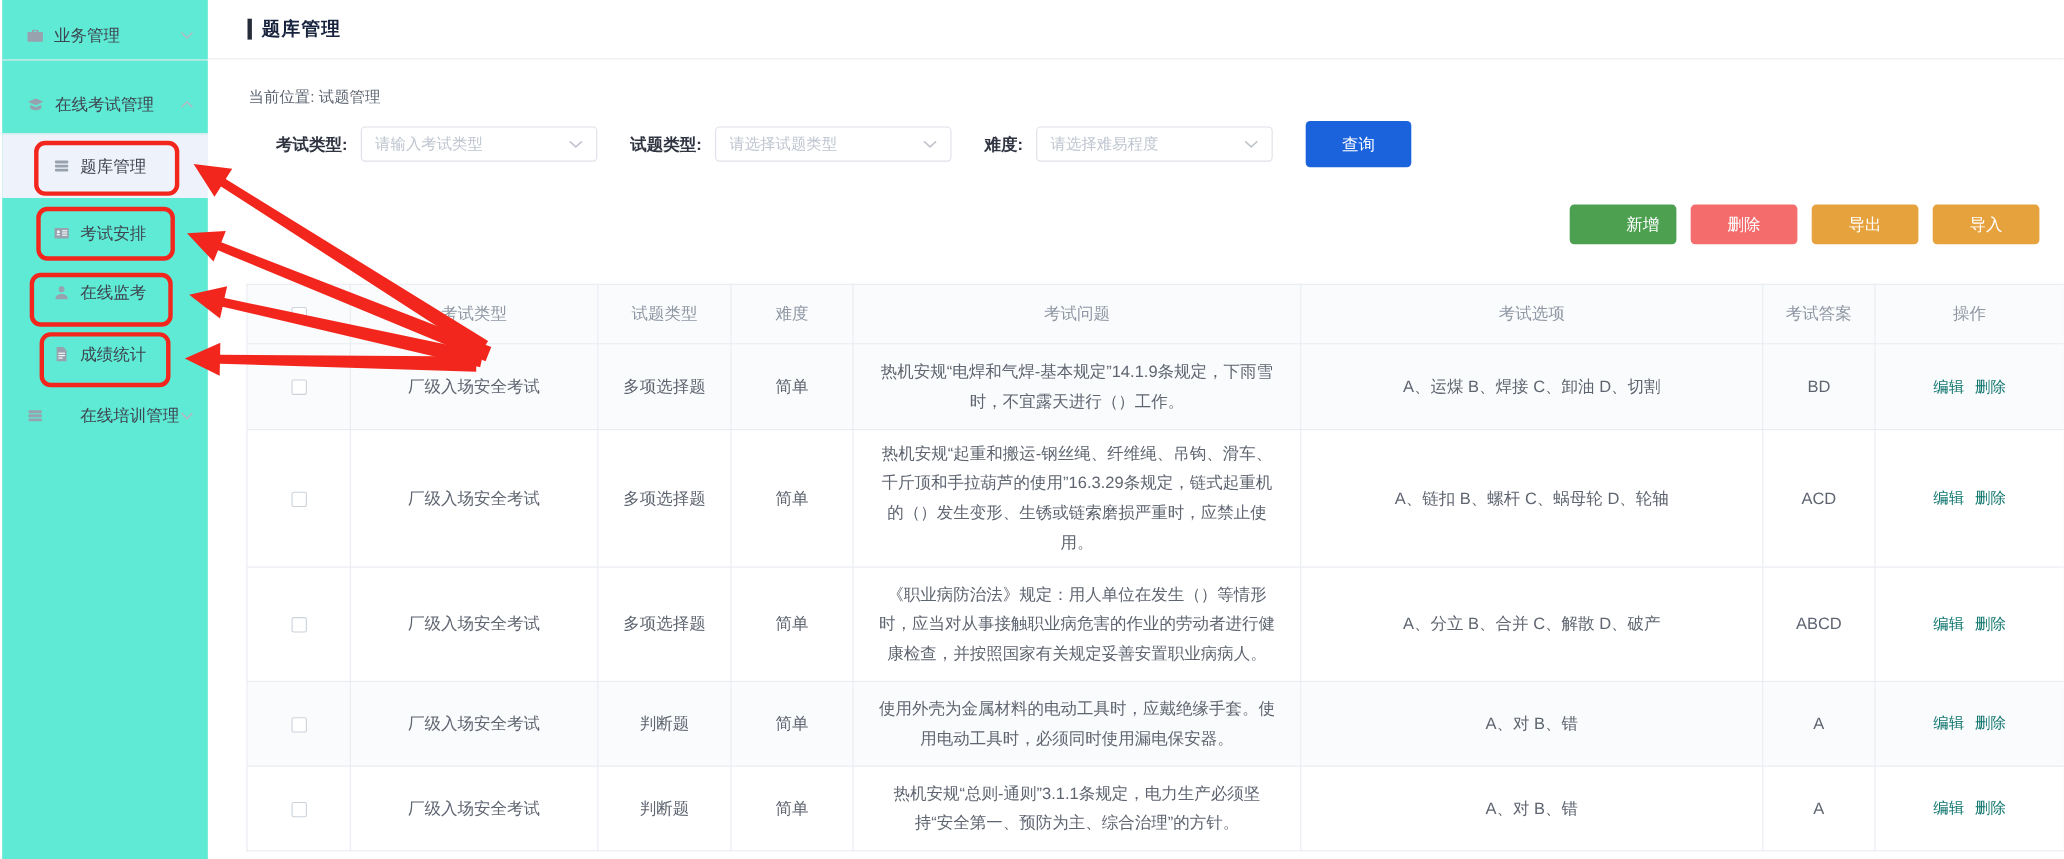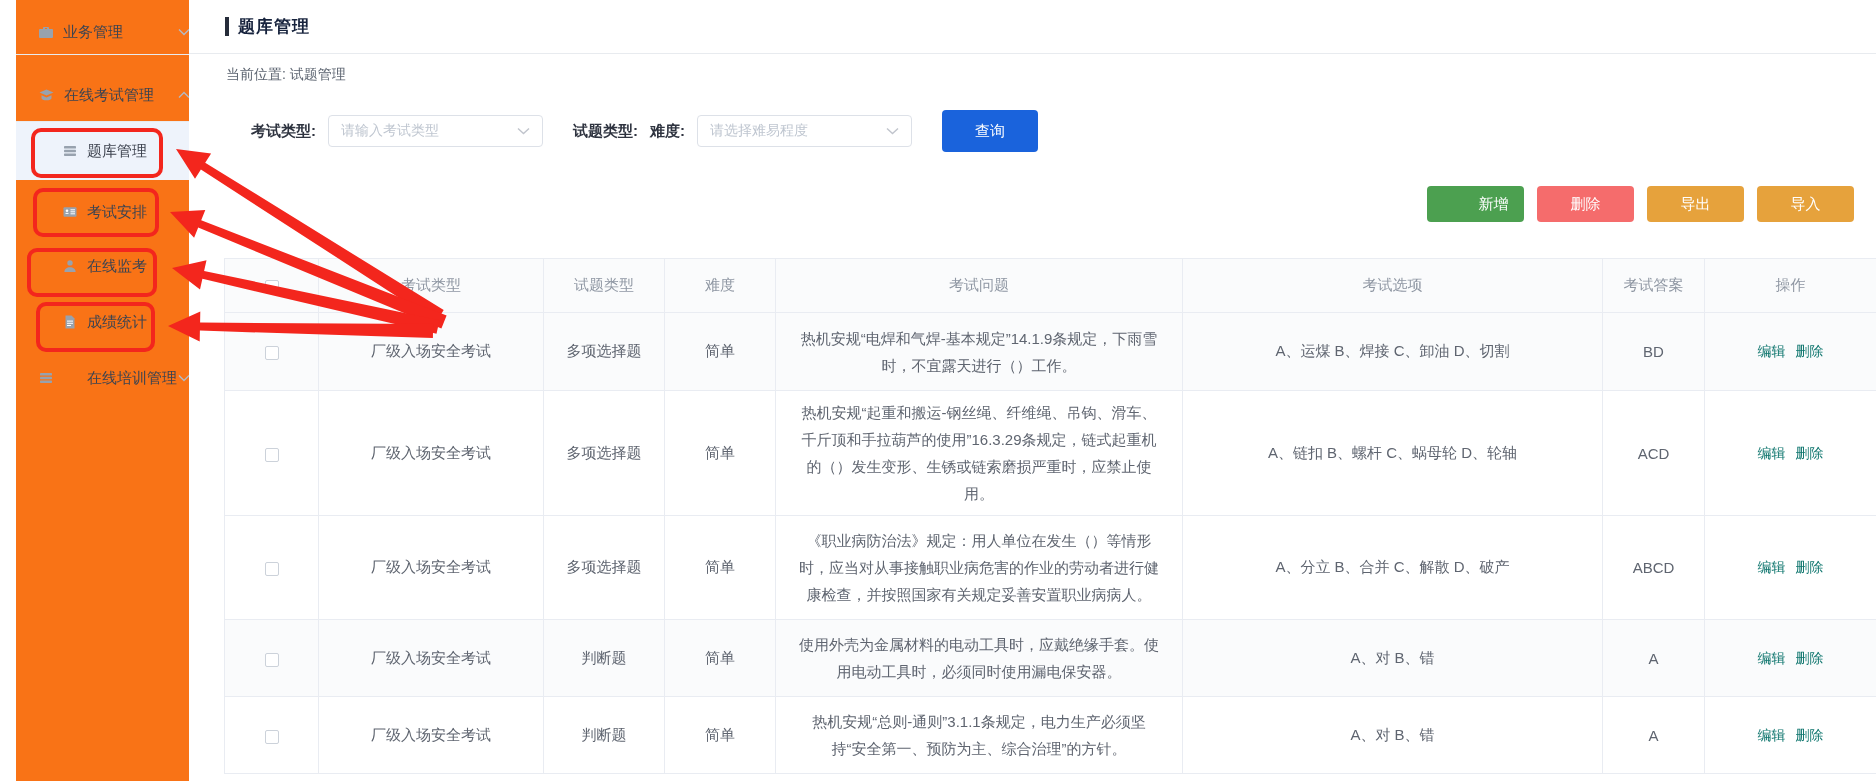--- a/index.html
+++ b/index.html
@@ -1,22 +1,22 @@
 <!DOCTYPE html>
 <html><head>
 <meta charset="utf-8">
 <style>
   * { margin:0; padding:0; box-sizing:border-box; }
   html,body { width:1876px; height:781px; background:#fff; overflow:hidden;
     font-family:"Liberation Sans","DejaVu Sans",sans-serif; }
   .stage { position:relative; width:1876px; height:781px; background:#fff; }
 
   
-  .sidebar { position:absolute; left:16px; top:0; width:188px; height:781px;
-    background:#f97316; border-right:1px solid #e4e7ec; }
+  .sidebar { position:absolute; left:2px; top:0; width:188px; height:781px;
+    background:#5eead4; border-right:1px solid #e4e7ec; }
   .sb-item { position:absolute; left:0; width:188px; display:flex; align-items:center;
     color:#3e4450; font-size:15px; cursor:pointer; }
   .sb-item .txt { margin-left:9px; white-space:nowrap; }
   .sb-item svg.ic { flex:0 0 auto; }
   .lvl1 { padding-left:22px; }
   .lvl2 { padding-left:46px; }
   .si-0 { top:10px;  height:44px; }
   .si-1 { top:72px;  height:46px; }
   .si-2 { top:122px; height:58px; background:#eef3fb; }
   .si-3 { top:188px; height:48px; }
@@ -37,21 +37,21 @@
   #arrow-layer { position:absolute; left:0; top:0; width:1876px; height:781px;
     pointer-events:none; z-index:41; }
 
   
   .main { position:absolute; left:189px; top:0; width:1687px; height:781px; background:#fff; }
   .page-title-row { position:absolute; left:36px; top:15px; display:flex; align-items:center; }
   .title-bar { width:4px; height:19px; background:#262c3a; margin-right:9px; }
   .page-title { font-size:17px; font-weight:bold; color:#17233d; letter-spacing:1px; }
   .main-divider { position:absolute; left:0; top:53px; width:1687px; height:0;
     border-top:1px solid #e8ebef; }
-  .breadcrumb { position:absolute; left:37px; top:66px; font-size:14px; color:#5c6470; }
+  .breadcrumb { position:absolute; left:37px; top:80px; font-size:14px; color:#5c6470; }
 
   .filter-row { position:absolute; left:49px; top:110px; height:42px;
     display:flex; align-items:center;margin-left:13px; }
   .flabel { font-size:15px; font-weight:600; color:#2f3440; margin-right:12px; white-space:nowrap; }
   .select { width:215px; height:32px; border:1px solid #dde1e8; border-radius:4px;
     background:#fff; display:flex; align-items:center; justify-content:space-between;
     padding:0 12px; margin-right:30px; cursor:pointer; }
   .select.last { margin-right:0; }
   .select .ph { font-size:14px; color:#bfc6d0; white-space:nowrap; overflow:hidden; }
   .search-btn { margin-left:30px; width:96px; height:42px; background:#1a63dc; color:#fff;
@@ -194,20 +194,26 @@
 
     <div class="filter-row">
       <span class="flabel">考试类型:</span>
       <div class="select">
         <span class="ph">请输入考试类型</span>
         <svg width="13" height="8" viewBox="0 0 13 8">
             <polyline points="1,1.5 6.5,6.5 12,1.5" fill="none" stroke="#c0c4cc" stroke-width="1.4"></polyline>
           </svg>
       </div>
       <span class="flabel">试题类型:</span>
+      <div class="select">
+        <span class="ph">请选择试题类型</span>
+        <svg width="13" height="8" viewBox="0 0 13 8">
+            <polyline points="1,1.5 6.5,6.5 12,1.5" fill="none" stroke="#c0c4cc" stroke-width="1.4"></polyline>
+          </svg>
+      </div>
       <span class="flabel">难度:</span>
       <div class="select last">
         <span class="ph">请选择难易程度</span>
         <svg width="13" height="8" viewBox="0 0 13 8">
             <polyline points="1,1.5 6.5,6.5 12,1.5" fill="none" stroke="#c0c4cc" stroke-width="1.4"></polyline>
           </svg>
       </div>
       <button class="search-btn">查询</button>
     </div>
 

